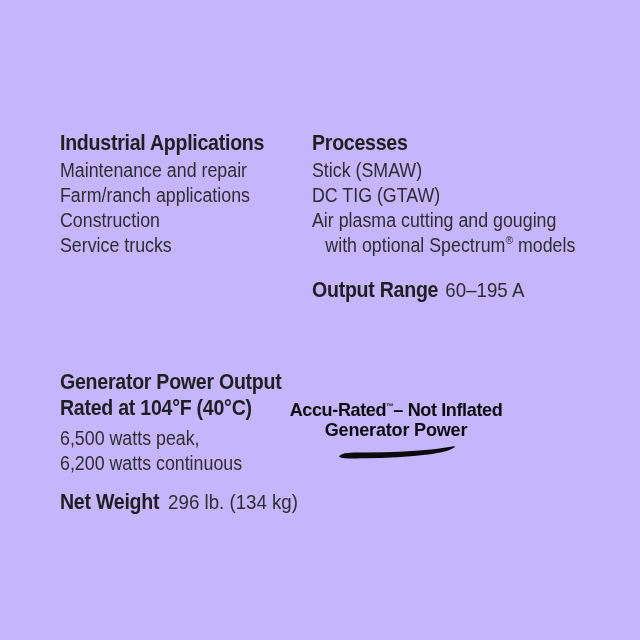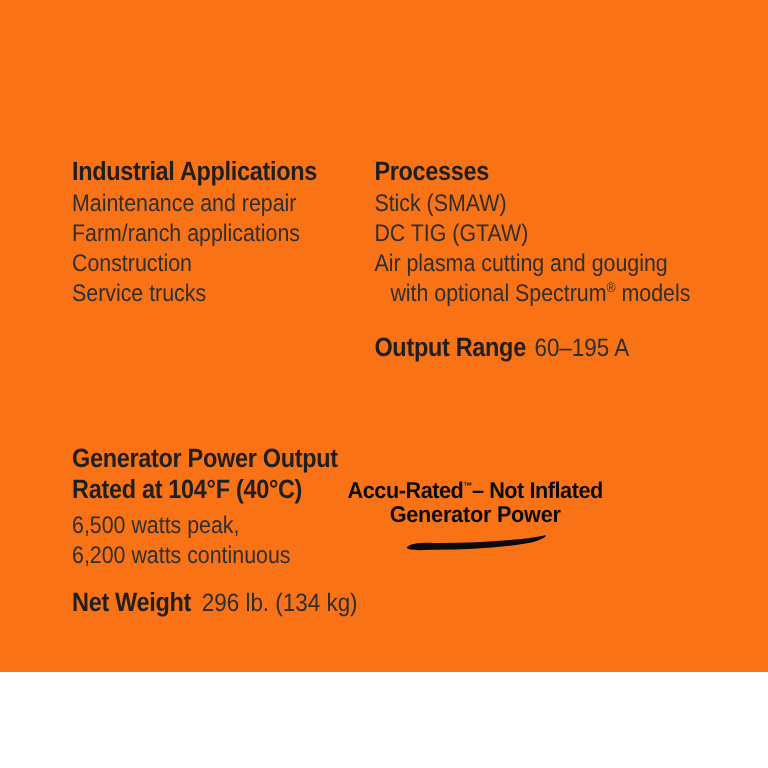--- a/index.html
+++ b/index.html
@@ -3,22 +3,22 @@
 <meta charset="utf-8">
 <style>
   html, body {
     margin: 0;
     padding: 0;
     background: #ffffff;
   }
   .canvas {
     position: relative;
     width: 640px;
-    height: 560px;
-    background: #f97316;
+    height: 640px;
+    background: #c4b5fd;
     overflow: hidden;
     font-family: "Liberation Sans", "DejaVu Sans", sans-serif;
     color: #262626;
   }
   
   .sx {
     transform: scaleX(0.89);
     transform-origin: 0 0;
   }
   .abs { position: absolute; }

